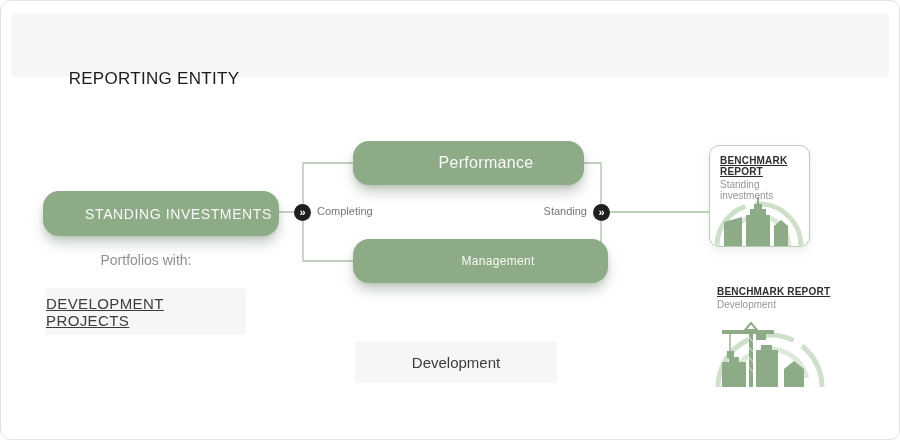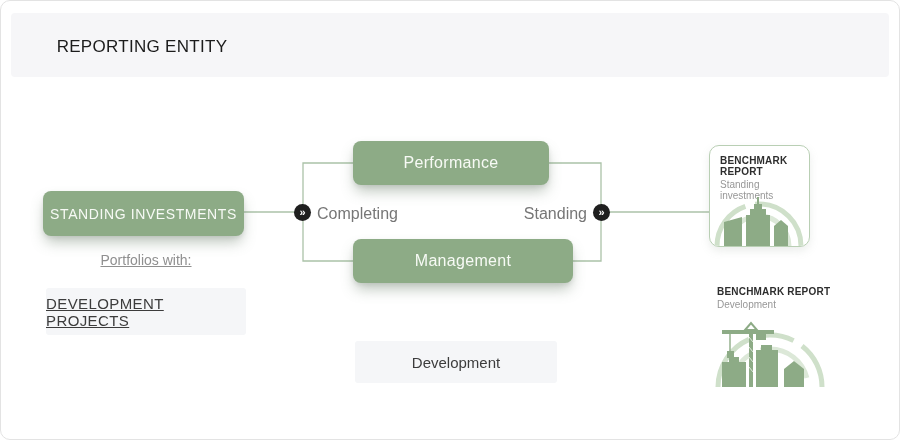--- a/index.html
+++ b/index.html
@@ -10,71 +10,72 @@
   }
   
   .header-band{
     position:absolute;left:10px;top:12px;width:878px;height:64px;
     background:#f6f6f8;border-radius:4px;
   }
   .col-header{
     position:absolute;top:36px;font-size:17px;font-weight:500;color:#1c1c1c;
     letter-spacing:0.3px;text-align:center;
   }
-  .col-header.re{left:16px;width:250px;}
+  .col-header.re{left:28px;width:250px;margin-top:32px;}
   .col-header.co{left:330px;width:220px;}
   .col-header.gr{left:640px;width:212px;}
 
   
   .green-btn{
-    position:absolute;background:#8dab86;border-radius:8px;color:#f7faf5;
+    position:absolute;background:#8dab86;border-radius:16px;color:#f7faf5;
     display:flex;align-items:center;justify-content:center;
     box-shadow:0 8px 14px -2px rgba(110,130,110,0.45), 0 2px 4px rgba(0,0,0,0.08);
+    padding-left:35px;
   }
   .btn-standing{left:42px;top:190px;width:201px;height:45px;font-size:14px;letter-spacing:0.6px;}
   .btn-performance{left:352px;top:140px;width:196px;height:44px;font-size:16px;letter-spacing:0.3px;}
-  .btn-management{left:352px;top:238px;width:220px;height:44px;font-size:16px;letter-spacing:0.3px;}
+  .btn-management{left:352px;top:238px;width:220px;height:44px;font-size:12px;letter-spacing:0.3px;}
 
   
   .light-box{
     position:absolute;background:#f5f6f8;border-radius:3px;color:#3c3c3c;
     display:flex;align-items:center;justify-content:center;
   }
   .box-dev-projects{left:45px;top:287px;width:200px;height:47px;font-size:15px;letter-spacing:0.4px;text-decoration:underline;}
   .box-development{left:354px;top:340px;width:202px;height:42px;font-size:15px;}
 
   .portfolios-label{
     position:absolute;left:45px;top:251px;width:200px;text-align:center;
-    font-size:14px;color:#8f8f8f;text-decoration:underline;
+    font-size:14px;color:#8f8f8f;
   }
 
   
   .wires{position:absolute;left:0;top:0;width:898px;height:438px;pointer-events:none;}
 
   
   .node-circle{
     position:absolute;width:17px;height:17px;border-radius:50%;
     background:#1f1f1f;color:#ffffff;display:flex;align-items:center;justify-content:center;
     font-size:11px;font-weight:700;line-height:1;padding-bottom:1px;box-sizing:border-box;
   }
   .node-left{left:293px;top:203px;}
   .node-right{left:592px;top:203px;}
-  .wire-label{position:absolute;top:204px;font-size:16px;color:#767676;}
+  .wire-label{position:absolute;top:204px;font-size:11px;color:#767676;}
   .label-completing{left:316px;}
   .label-receive{left:500px;width:86px;text-align:right;}
 
   
   .bench-card{position:absolute;background:#ffffff;}
   .card-standing{
     left:708px;top:144px;width:101px;height:102px;border:1.5px solid #b9cfb4;
     border-radius:10px;box-sizing:border-box;overflow:hidden;
     box-shadow:0 4px 8px rgba(150,160,150,0.18);
   }
   .card-development{left:705px;top:280px;width:128px;height:108px;}
-  .card-title{font-size:10px;font-weight:700;color:#2e2e2e;letter-spacing:0.2px;}
+  .card-title{font-size:10px;font-weight:700;color:#2e2e2e;letter-spacing:0.2px;text-decoration:underline;}
   .card-subtitle{font-size:10px;color:#979797;margin-top:2px;}
   .card-standing .card-text{padding:9px 0 0 10px;}
   .card-development .card-text{padding:5px 0 0 11px;}
   .card-illustration{position:absolute;left:0;bottom:0;}
   .card-development .card-illustration{left:2px;bottom:2px;}
 </style>
 </head>
 <body>
 
 <div class="stage">

